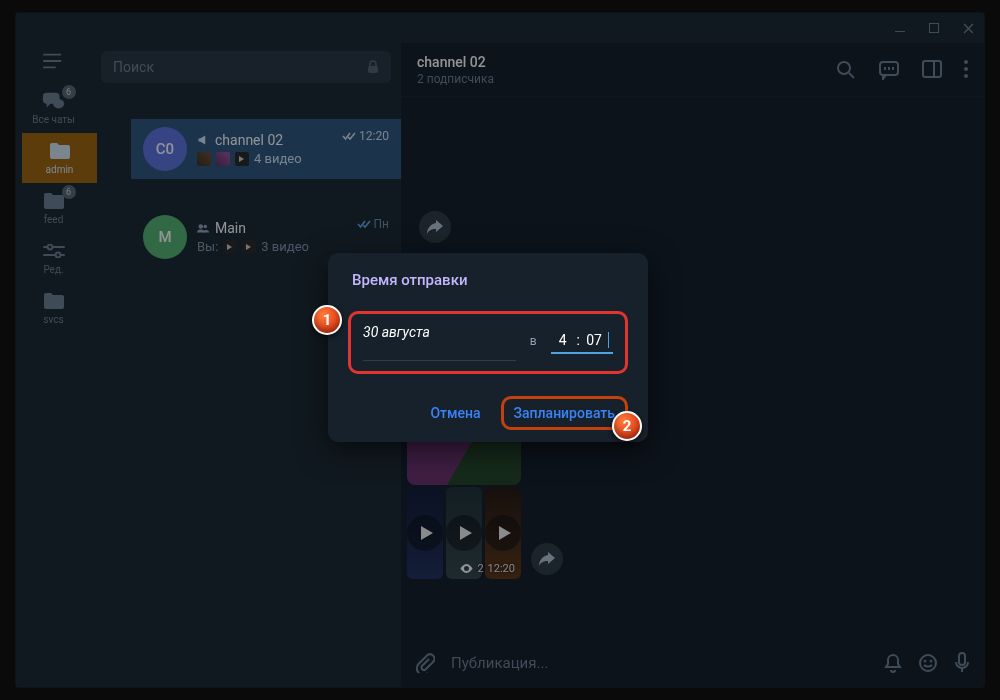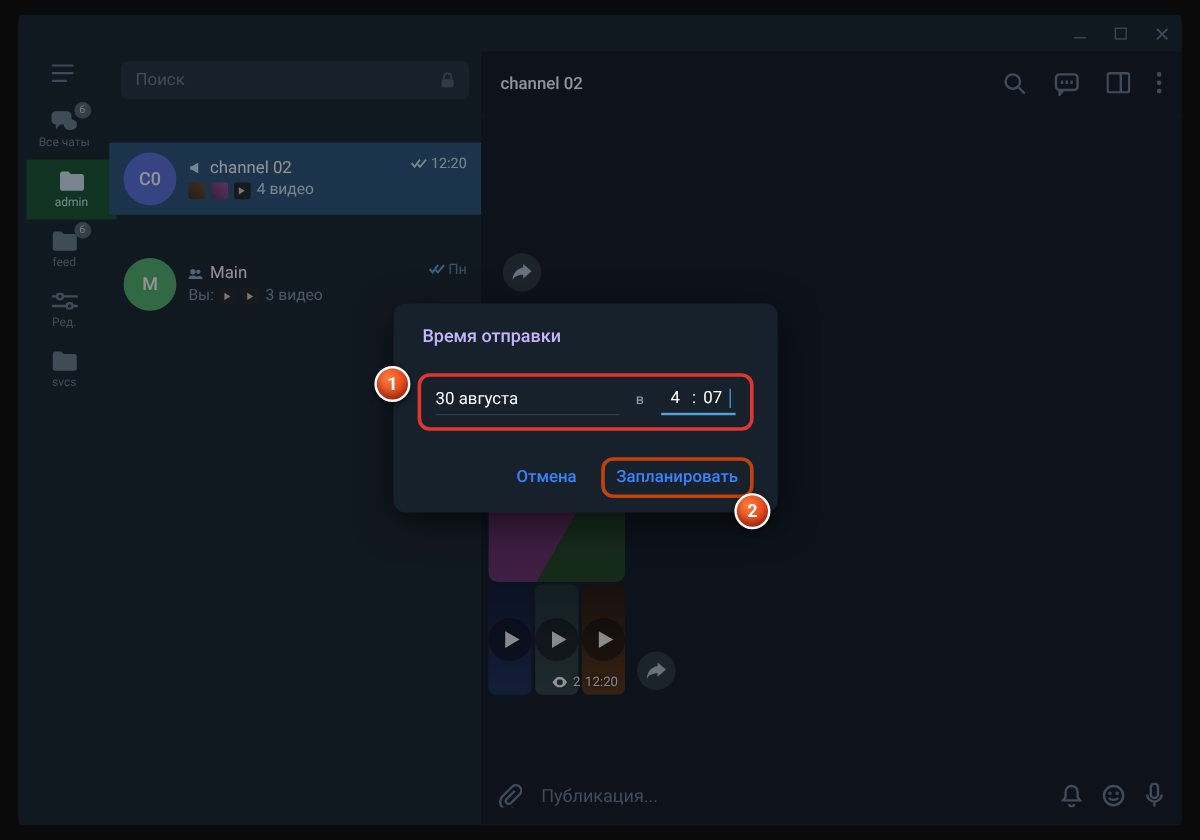--- a/index.html
+++ b/index.html
@@ -12,31 +12,31 @@
   .tb-max { width:10px; height:10px; border:1px solid #6b7d8f; }
   .tb-close svg { width:11px; height:11px; }
 
   .body { flex:1; display:flex; min-height:0; }
 
   
   .rail { width: 75px; background: #17212b; display:flex; flex-direction:column; align-items:center; padding-top:10px; color:#6b7d8f; font-size:10px; }
   .rail .menu-btn { margin-bottom: 14px; cursor:pointer; }
   .rail .menu-btn svg { width:22px; height:16px; fill:#6b7d8f; }
   .rail-item { width:100%; display:flex; flex-direction:column; align-items:center; gap:3px; padding:8px 0; position:relative; cursor:pointer;}
-  .rail-item.active { background:#14532d; color:#d5e5f5;margin-left:12px; }
+  .rail-item.active { background:#a16207; color:#d5e5f5;margin-left:12px; }
   .rail-item .ic { width:24px; height:20px; position:relative; display:flex; align-items:center; justify-content:center; }
   .rail-item svg { fill: currentColor; }
   .rail-item .badge { position:absolute; top:-6px; right:-10px; background:#556570; color:#d0d4d8; font-size:9px; border-radius:8px; min-width:14px; height:14px; display:flex; align-items:center; justify-content:center; padding:0 3px; }
 
   
   .chatlist { width: 310px; background:#17212b; display:flex; flex-direction:column;gap:28px; }
   .search-wrap { padding:8px 10px; display:flex; align-items:center; gap:8px; }
   .search { flex:1; height:32px; background:#242f3d; border-radius:6px; display:flex; align-items:center; padding:0 12px; color:#6b7d8f; font-size:14px; position:relative; }
   .search .lock { margin-left:auto; opacity:.6; }
-  .chat-row { display:flex; align-items:center; gap:10px; padding:8px 12px; cursor:pointer; position:relative; }
+  .chat-row { display:flex; align-items:center; gap:10px; padding:8px 12px; cursor:pointer; position:relative;margin-left:40px; }
   .chat-row.active { background:#2b5278; }
   .avatar { width:44px; height:44px; border-radius:50%; display:flex; align-items:center; justify-content:center; color:#fff; font-size:15px; font-weight:500; flex-shrink:0; }
   .chat-info { flex:1; min-width:0; }
   .chat-top { display:flex; align-items:center; gap:6px; color:#fff; font-size:14px; }
   .chat-top svg { width:12px; height:12px; fill:#8fa6bc;}
   .chat-row.active .chat-top svg { fill:#d0e4f7;}
   .chat-bot { display:flex; align-items:center; gap:5px; color:#7f94a8; font-size:13px; margin-top:3px; }
   .chat-row.active .chat-bot { color:#cfe2f3;}
   .chat-meta { position:absolute; right:12px; top:10px; color:#6b889f; font-size:12px; display:flex; align-items:center; gap:3px;}
   .chat-row.active .chat-meta{ color:#cfe2f3; }
@@ -77,21 +77,21 @@
 
   .composer { height:48px; display:flex; align-items:center; padding:0 14px; gap:16px; color:#6b7d8f; }
   .composer .pub { flex:1; font-size:15px; }
   .composer .cicon { cursor:pointer; }
 
   
   .overlay { position:absolute; inset:0; background:rgba(10,15,20,.45); display:flex; align-items:flex-start; justify-content:flex-start; pointer-events:none;}
   .dialog { position:absolute; left:312px; top:240px; width:320px; background:#17212b; border-radius:10px; padding:18px 20px 12px 20px; box-shadow:0 8px 30px rgba(0,0,0,.6); pointer-events:auto; }
   .dialog-title { color:#c4b5fd; font-size:15px; font-weight:500; margin:0 0 22px 4px; }
   .dt-row { display:flex; align-items:center; gap:14px; padding:10px 12px; border:3px solid #e3342f; border-radius:10px; color:#fff; font-size:14px; position:relative;}
-  .dt-date { flex:1; border-bottom:1px solid rgba(255,255,255,.12); padding-bottom:4px;}
+  .dt-date { flex:1; border-bottom:1px solid rgba(255,255,255,.12); padding-bottom:20px;font-style:italic;}
   .dt-at { color:#8fa1b3; font-size:12px; padding-bottom:4px;}
   .dt-time { display:flex; align-items:center; gap:6px; border-bottom:2px solid #4fa3e3; padding:0 4px 4px 4px; position:relative;}
   .dt-time .hr,.dt-time .mn{min-width:16px;text-align:center;}
   .caret{width:1px;height:16px;background:#4fa3e3; animation: blink 1s step-end infinite;}
   @keyframes blink{50%{opacity:0;}}
   .dlg-btns { display:flex; justify-content:flex-end; gap:8px; margin-top:22px; }
   .dlg-btn { color:#3b82f6; font-size:14px; font-weight:500; background:none; border:none; cursor:pointer; padding:8px 12px; border-radius:6px;}
   .sched-frame { border:3px solid #c2410c; border-radius:10px; padding:0; }
   .sched-frame .dlg-btn{ padding:6px 10px; }
 
@@ -247,20 +247,21 @@
             </svg>
           <span>Пн</span>
         </div>
       </div>
     </div>
 
     <div class="main">
       <div class="chat-header">
         <div class="titles">
           <div class="t1l">channel 02</div>
+          <div class="t2l">2 подписчика</div>
         </div>
         <div class="hicons">
           <div>
               <svg width="20" height="20" viewBox="0 0 20 20" fill="none" stroke="#6b7d8f" stroke-width="2">
                 <circle cx="8" cy="8" r="6"></circle>
                 <line x1="13" y1="13" x2="18" y2="18"></line>
               </svg>
             </div>
           <div>
               <svg width="22" height="20" viewBox="0 0 22 20" fill="none" stroke="#6b7d8f" stroke-width="2">

